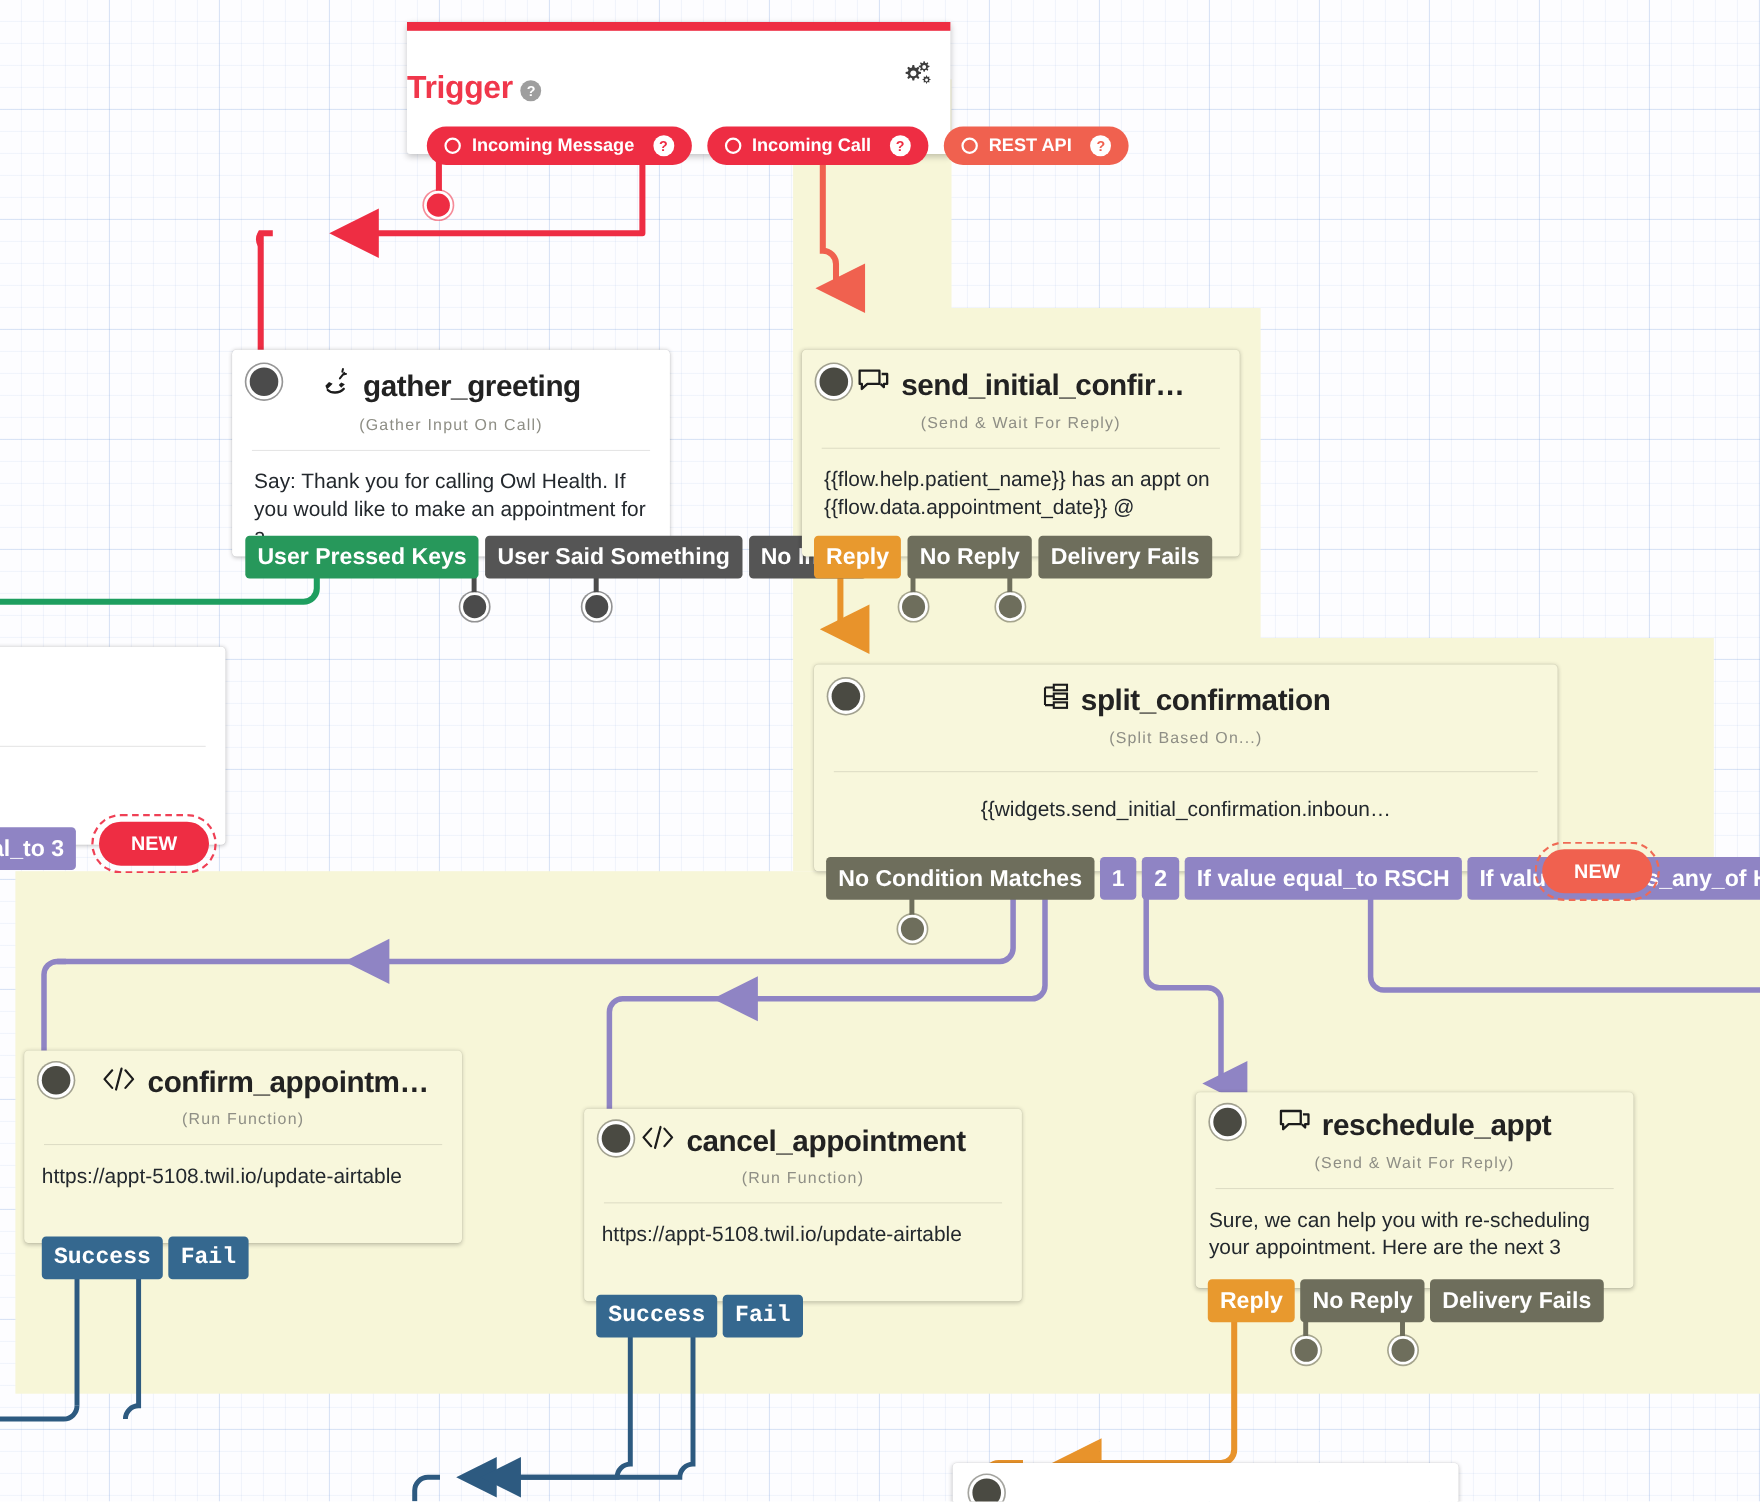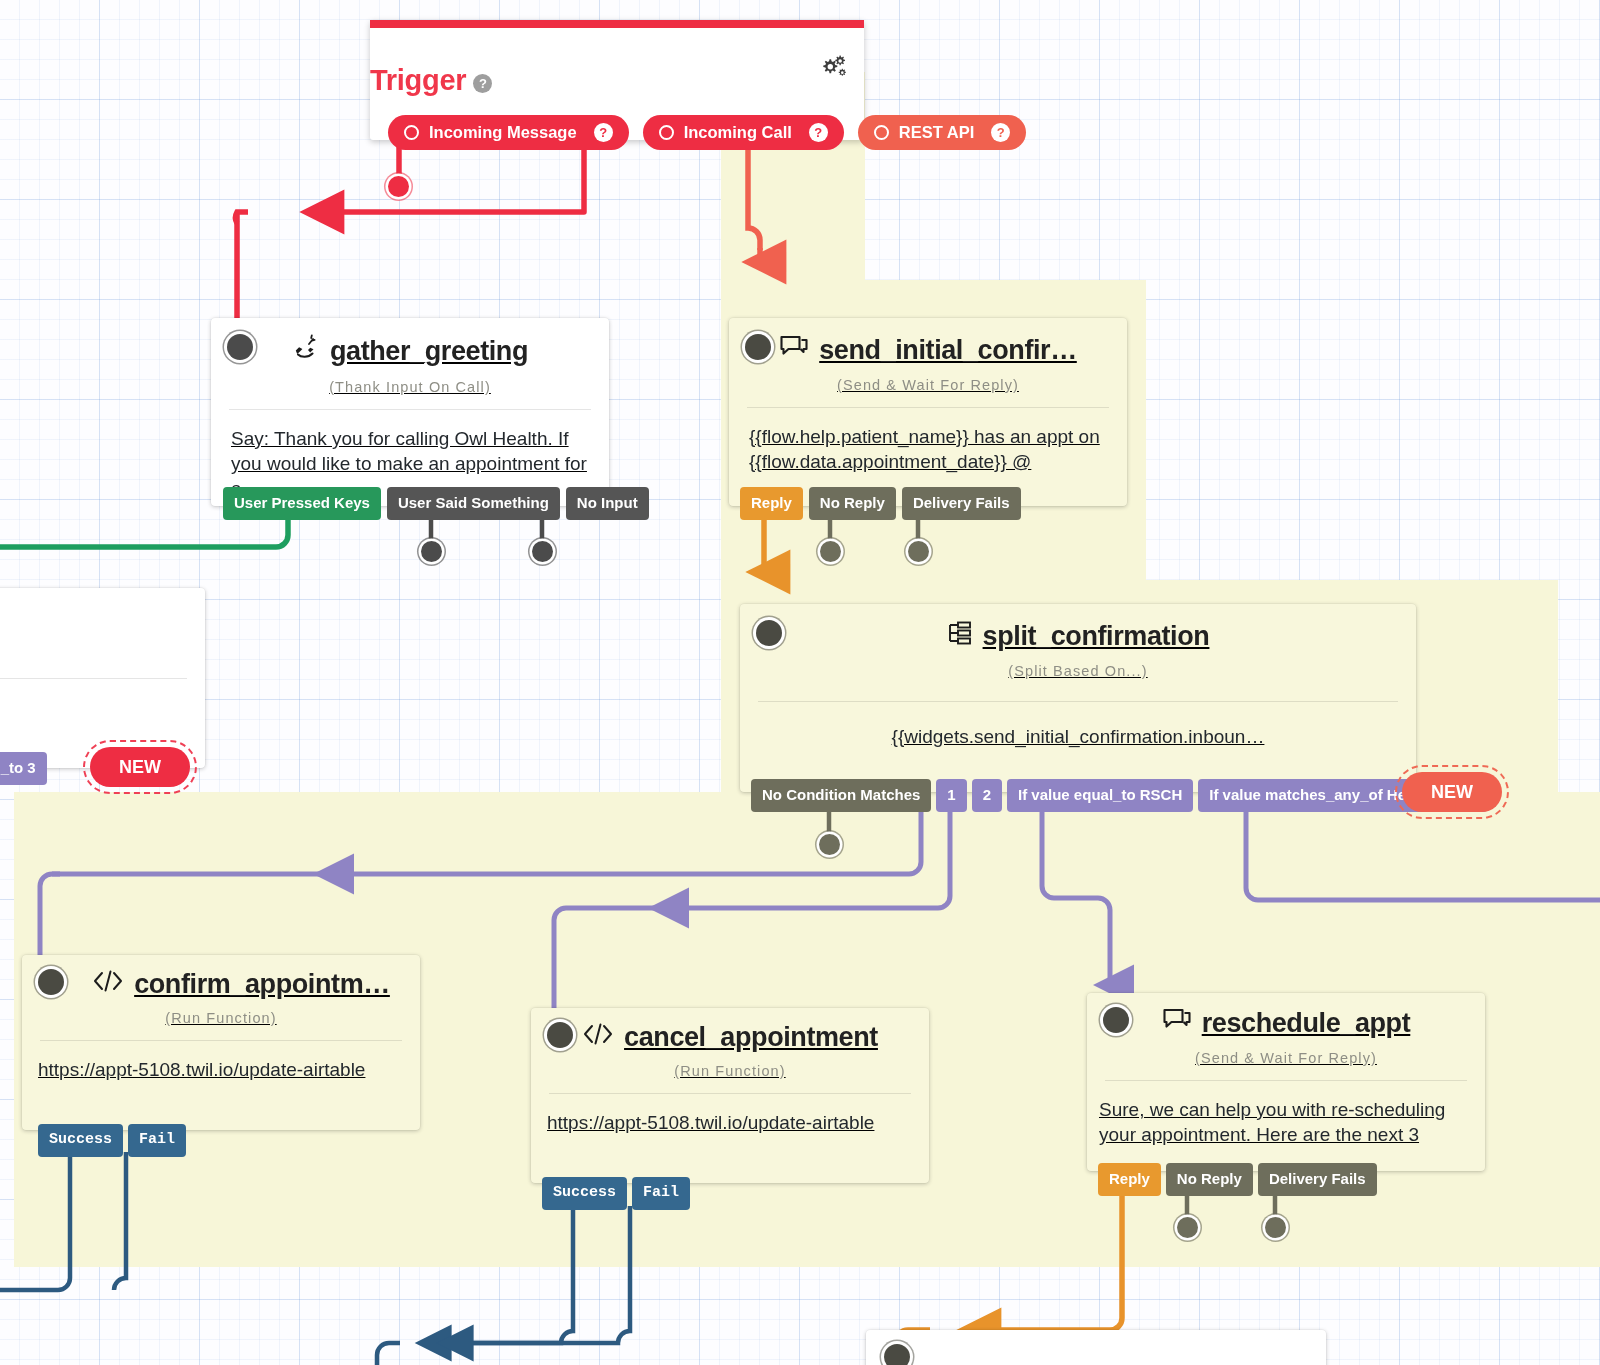--- a/index.html
+++ b/index.html
@@ -24,21 +24,20 @@
   .wash{position:absolute;background:#f7f6d8;}
   
   #wires{position:absolute;left:0;top:0;width:1600px;height:1365px;}
   
   .widget{
     position:absolute;
     background:#ffffff;
     border-radius:4px;
     box-shadow:0 1px 4px rgba(0,0,0,.22), 0 0 0 .5px rgba(0,0,0,.05);
     box-sizing:border-box;
-    text-decoration:underline;
   }
   .widget.hl{background:#f8f7dc;}
   .w-title{
     display:flex;align-items:center;justify-content:center;
     gap:10px;
     font-size:27px;font-weight:700;color:#222;
     letter-spacing:-.4px;
     white-space:nowrap;
   }
   .w-sub{
@@ -55,21 +54,21 @@
   .indot{
     position:absolute;width:26px;height:26px;border-radius:50%;
     background:#4a4a42;
     box-shadow:0 0 0 3px #fff, 0 0 0 4.5px rgba(90,90,80,.55);
     left:18px;top:16px;
   }
   .indot.dark{background:#4b4b4b;box-shadow:0 0 0 3px #fff,0 0 0 4.5px rgba(80,80,80,.6);}
   
   .tabs{position:absolute;display:flex;align-items:flex-start;gap:6px;}
   .tab{
-    color:#fff;font-size:15px;font-weight:600;
+    color:#fff;font-size:21px;font-weight:600;
     padding:8px 11px;border-radius:4px;white-space:nowrap;
     background:#6e6e5c;line-height:1.1;
   }
   .tab.green{background:#27985b;}
   .tab.grey {background:#555555;}
   .tab.olive{background:#6e6e5c;}
   .tab.orange{background:#e8992e;}
   .tab.purple{background:#8f84c4;}
   .tab.blue  {background:#35688f;font-family:Liberation Mono, monospace;}
   
@@ -260,21 +259,21 @@
         <svg width="28" height="28" viewBox="0 0 28 28">
           <path d="M6,20.5 C9,23.5 16,24 20.5,19.5" stroke="#1c1c1c" stroke-width="2.1" fill="none" stroke-linecap="round"></path>
           <path d="M5.2,20 l-1.4,-3.4 3.3,-3.3 3.3,1.6 -2.2,2.3 z" fill="#1c1c1c"></path>
           <path d="M21.3,19.2 l3.4,1.4 3.3,-3.3" fill="none" stroke="none"></path>
           <path d="M20,19 l2.2,-2.3 3.3,1.6 -3.3,3.3 z" fill="#1c1c1c" transform="translate(-4,-3)"></path>
           <path d="M17,10 l4,-5 M20,6.5 l2.6,-0.6 M19.2,4 l0.6,-2.6" stroke="#1c1c1c" stroke-width="1.8" fill="none" stroke-linecap="round"></path>
         </svg>
       </span>
       <span>gather_greeting</span>
     </div>
-    <div class="w-sub">(Thank Input On Call)</div>
+    <div class="w-sub">(Gather Input On Call)</div>
     <div class="w-rule"></div>
     <div class="w-body">Say: Thank you for calling Owl Health. If you would like to make an appointment for a</div>
   </div>
   <div class="tabs" style="left:223px;top:487px;">
     <div class="tab green">User Pressed Keys</div>
     <div class="tab grey">User Said Something</div>
     <div class="tab grey">No Input</div>
   </div>
   <div class="stub dark" style="left:421px;top:541px;"></div>
   <div class="stub dark" style="left:532px;top:541px;"></div>

